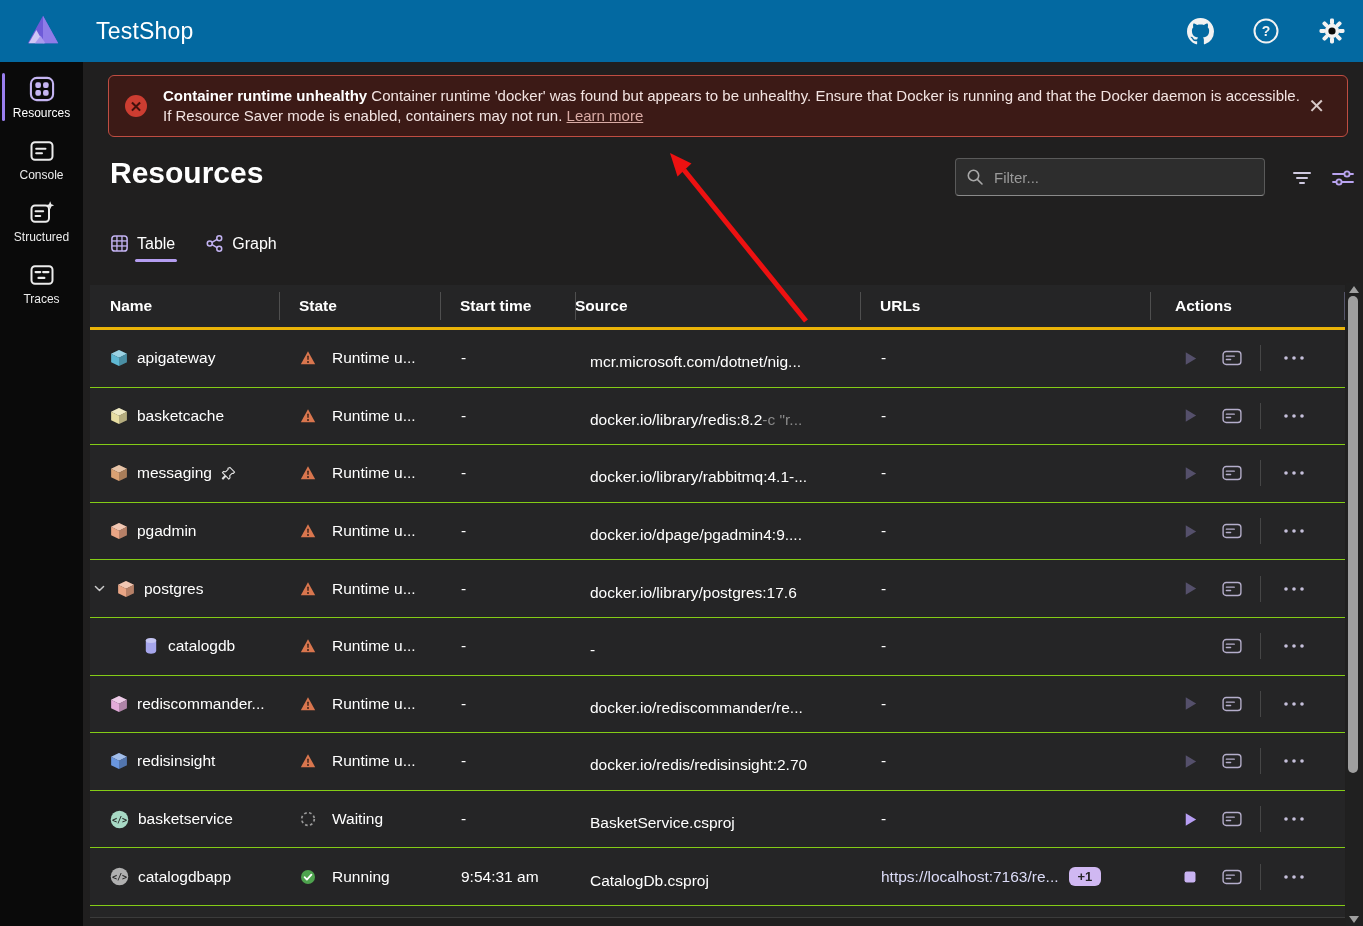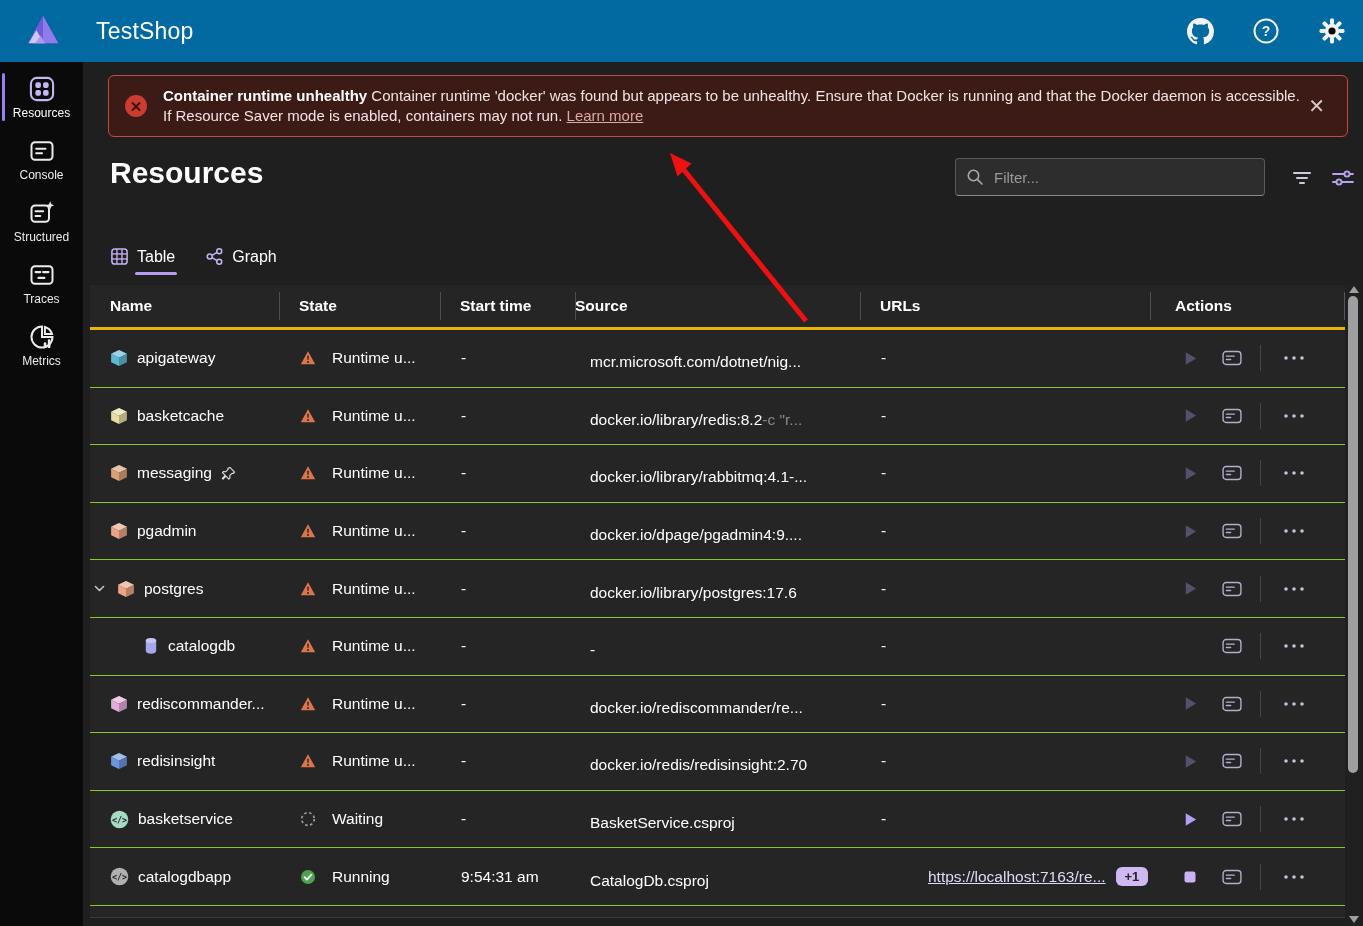--- a/index.html
+++ b/index.html
@@ -32,21 +32,21 @@
   .banner-close { flex:0 0 auto; background:none; border:none; color:#d8c9c8; font-size:20px; cursor:pointer; line-height:1; padding:4px 8px; }
 
   
   .page-title { position:absolute; left:27px; top:94px; color:#ffffff; font-size:30px; font-weight:650; }
   .filter-wrap { position:absolute; left:872px; top:96px; width:310px; height:38px; background:#2d2d2d; border:1px solid #5a5a5a; border-bottom-color:#8a8a8a; border-radius:4px; display:flex; align-items:center; padding:0 10px; }
   .filter-wrap input { flex:1; background:transparent; border:none; outline:none; color:#e8e8e8; font-size:15px; margin-left:10px; font-family:"Liberation Sans", sans-serif; }
   .filter-wrap input::placeholder { color:#9a9a9a; }
   .tool-btn { position:absolute; top:100px; width:32px; height:32px; background:none; border:none; cursor:pointer; display:flex; align-items:center; justify-content:center; }
 
   
-  .tabs { position:absolute; left:27px; top:181px; display:flex; gap:30px; }
+  .tabs { position:absolute; left:27px; top:168px; display:flex; gap:30px; }
   .tab { display:flex; align-items:center; gap:8px; font-size:16px; color:#ffffff; cursor:pointer; padding:4px 0 10px 0; }
   .tab .t-lbl { position:relative; }
   .tab.active .t-lbl::after { content:""; position:absolute; left:-2px; right:-2px; bottom:-9px; height:3px; border-radius:2px; background:#b49df0; }
 
   
   .table { position:absolute; left:7px; top:223px; width:1255px; }
   .thead, .trow { display:grid; grid-template-columns:189px 161px 135px 285px 290px 195px; align-items:center; background:#252526; }
   .thead { height:45px; border-bottom:3px solid #eab308; }
   .th { position:relative; height:100%; display:flex; align-items:center; color:#ffffff; font-size:15.5px; font-weight:700; }
   .th:not(:first-child)::before { content:""; position:absolute; left:0; top:7px; bottom:7px; width:1px; background:#4f4f4f; }
@@ -57,21 +57,21 @@
   .cell.name { padding-left:20px; gap:9px; }
   .cell.state { padding-left:21px; gap:16px; }
   .cell.start { padding-left:21px; }
   .cell.source { padding-left:15px;margin-top:8px; }
   .cell.urls { padding-left:21px; gap:10px; }
   .cell.actions { padding-left:30px; gap:0; }
   .chev { width:15px; margin-left:-17px; display:flex; align-items:center; }
   .indent { width:24px; flex:0 0 auto; }
   .src-suffix { color:#8a8a8a; }
   .dim { color:#ffffff; }
-  .url-link { color:#dcdcf8; text-decoration:underline; cursor:pointer; overflow:hidden; text-overflow:ellipsis; max-width:190px;margin-left:47px; }
+  .url-link { color:#dcdcf8; cursor:pointer; overflow:hidden; text-overflow:ellipsis; max-width:190px; }
   .url-badge { background:#d0b8f2; color:#252525; font-size:13px; font-weight:600; border-radius:6px; padding:2px 9px; cursor:pointer; }
   .act-btn { background:none; border:none; cursor:pointer; display:flex; align-items:center; justify-content:center; width:20px; height:20px; }
   .act-spacer { width:20px; height:20px; }
   .act-gap1 { width:22px; } .act-gap2 { width:18px; } .act-gap3 { width:20px; }
   .act-divider { width:1px; height:26px; background:#464646; }
   .partial-row { height:12px; background:#252526; border-bottom:1px solid #3b3b3b; }
 
   
   .scrollbar { position:absolute; left:1346px; top:283px; width:15px; height:643px; background:#202020; }
   .sb-up, .sb-down { position:absolute; left:3px; width:0; height:0; cursor:pointer; }
@@ -157,29 +157,20 @@
     </div>
     <div class="side-item">
       <svg width="28" height="28" viewBox="0 0 24 24">
           <rect x="3" y="4.5" width="18" height="15" rx="3" fill="none" stroke="#ececec" stroke-width="1.7"></rect>
           <line x1="6.5" y1="9.5" x2="10.5" y2="9.5" stroke="#ececec" stroke-width="1.9" stroke-linecap="round"></line>
           <line x1="13" y1="9.5" x2="17.5" y2="9.5" stroke="#ececec" stroke-width="1.9" stroke-linecap="round"></line>
           <line x1="9" y1="14.5" x2="14" y2="14.5" stroke="#ececec" stroke-width="1.9" stroke-linecap="round"></line>
         </svg>
       <span class="lbl">Traces</span>
     </div>
-    <div class="side-item">
-      <svg width="28" height="28" viewBox="0 0 24 24">
-          <path d="M12 3 a9 9 0 1 0 9 9 h-9 Z" fill="none" stroke="#ececec" stroke-width="1.7"></path>
-          <path d="M14.5 3.4 a9 9 0 0 1 6.1 6.1 h-6.1 Z" fill="none" stroke="#ececec" stroke-width="1.7"></path>
-          <rect x="13.5" y="16.5" width="2.2" height="5" rx="1" fill="#ececec"></rect>
-          <rect x="17" y="14" width="2.2" height="7.5" rx="1" fill="#ececec"></rect>
-        </svg>
-      <span class="lbl">Metrics</span>
-    </div>
   </nav>
 
   <main class="main">
 
     <div class="banner">
       <div class="banner-icon">✕</div>
       <div class="banner-body">
         <b>Container runtime unhealthy</b>
         <span>Container runtime 'docker' was found but appears to be unhealthy. Ensure that Docker is running and that the Docker daemon is accessible.</span><br>
         <span>If Resource Saver mode is enabled, containers may not run.</span>

